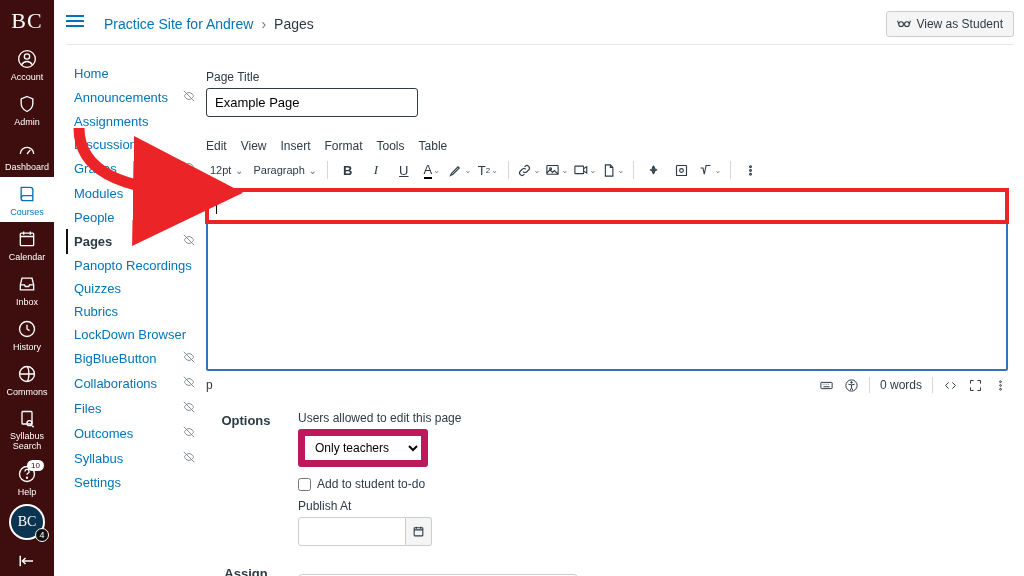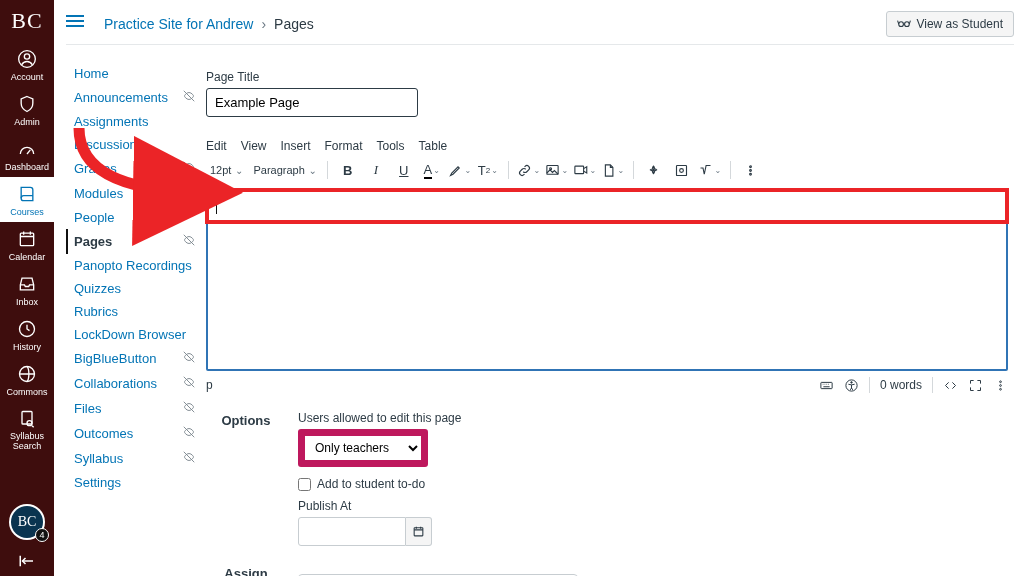--- a/index.html
+++ b/index.html
@@ -162,20 +162,31 @@
   <div class="gnav-item">
     <span class="gnav-icon">
         <svg viewBox="0 0 24 24">
           <rect x="6" y="3" width="12" height="15" rx="1"></rect>
           <circle cx="15" cy="17" r="3"></circle>
           <path d="M18 20l2 2"></path>
         </svg>
       </span>
     <span style="text-align:center;line-height:1.1;">Syllabus Search</span>
   </div>
+  <div class="gnav-item">
+    <span class="gnav-badge">10</span>
+    <span class="gnav-icon">
+        <svg viewBox="0 0 24 24">
+          <circle cx="12" cy="12" r="9"></circle>
+          <path d="M9.5 9a2.5 2.5 0 1 1 3.5 2.3c-.9.4-1 1-1 1.7"></path>
+          <circle cx="12" cy="16.5" r="0.6" fill="#fff"></circle>
+        </svg>
+      </span>
+    <span>Help</span>
+  </div>
 
   <div class="gnav-avatar">
     <div class="gnav-avatar-inner">BC</div>
     <div class="gnav-avatar-badge">4</div>
   </div>
   <div class="gnav-collapse">
     <svg width="18" height="14" viewBox="0 0 24 18" stroke="#fff" fill="none" stroke-width="2">
         <path d="M3 2v14"></path>
         <path d="M20 9H6"></path>
         <path d="M10 5l-4 4 4 4"></path>

